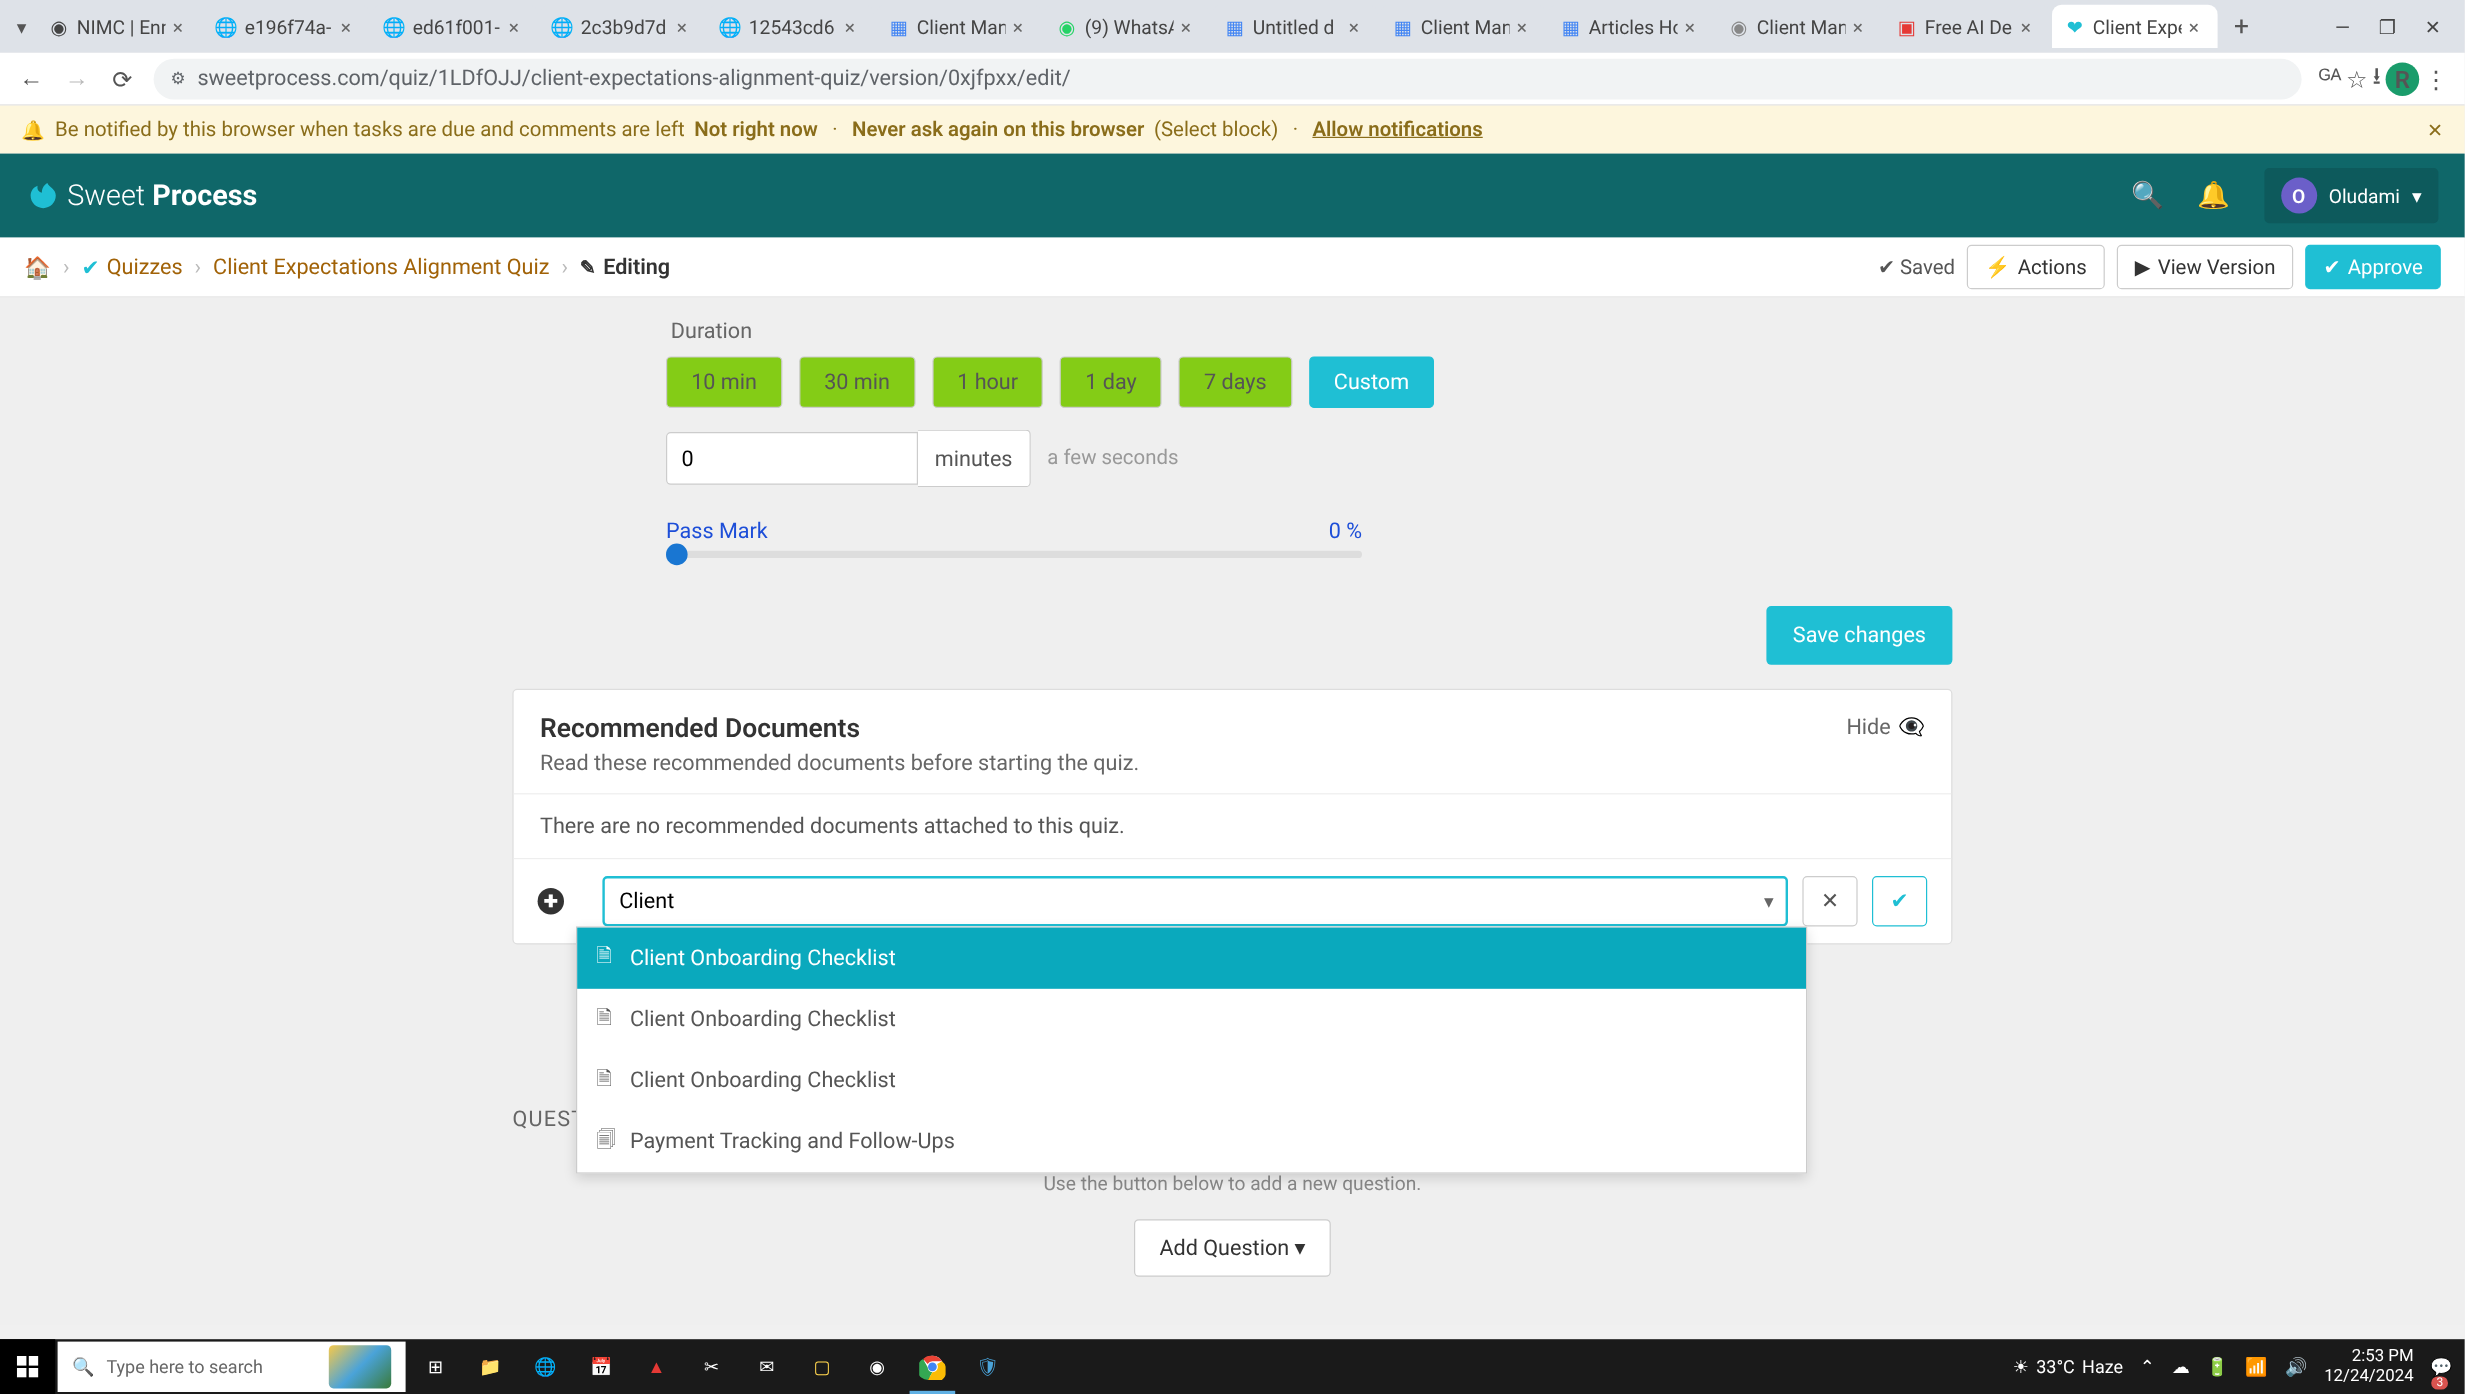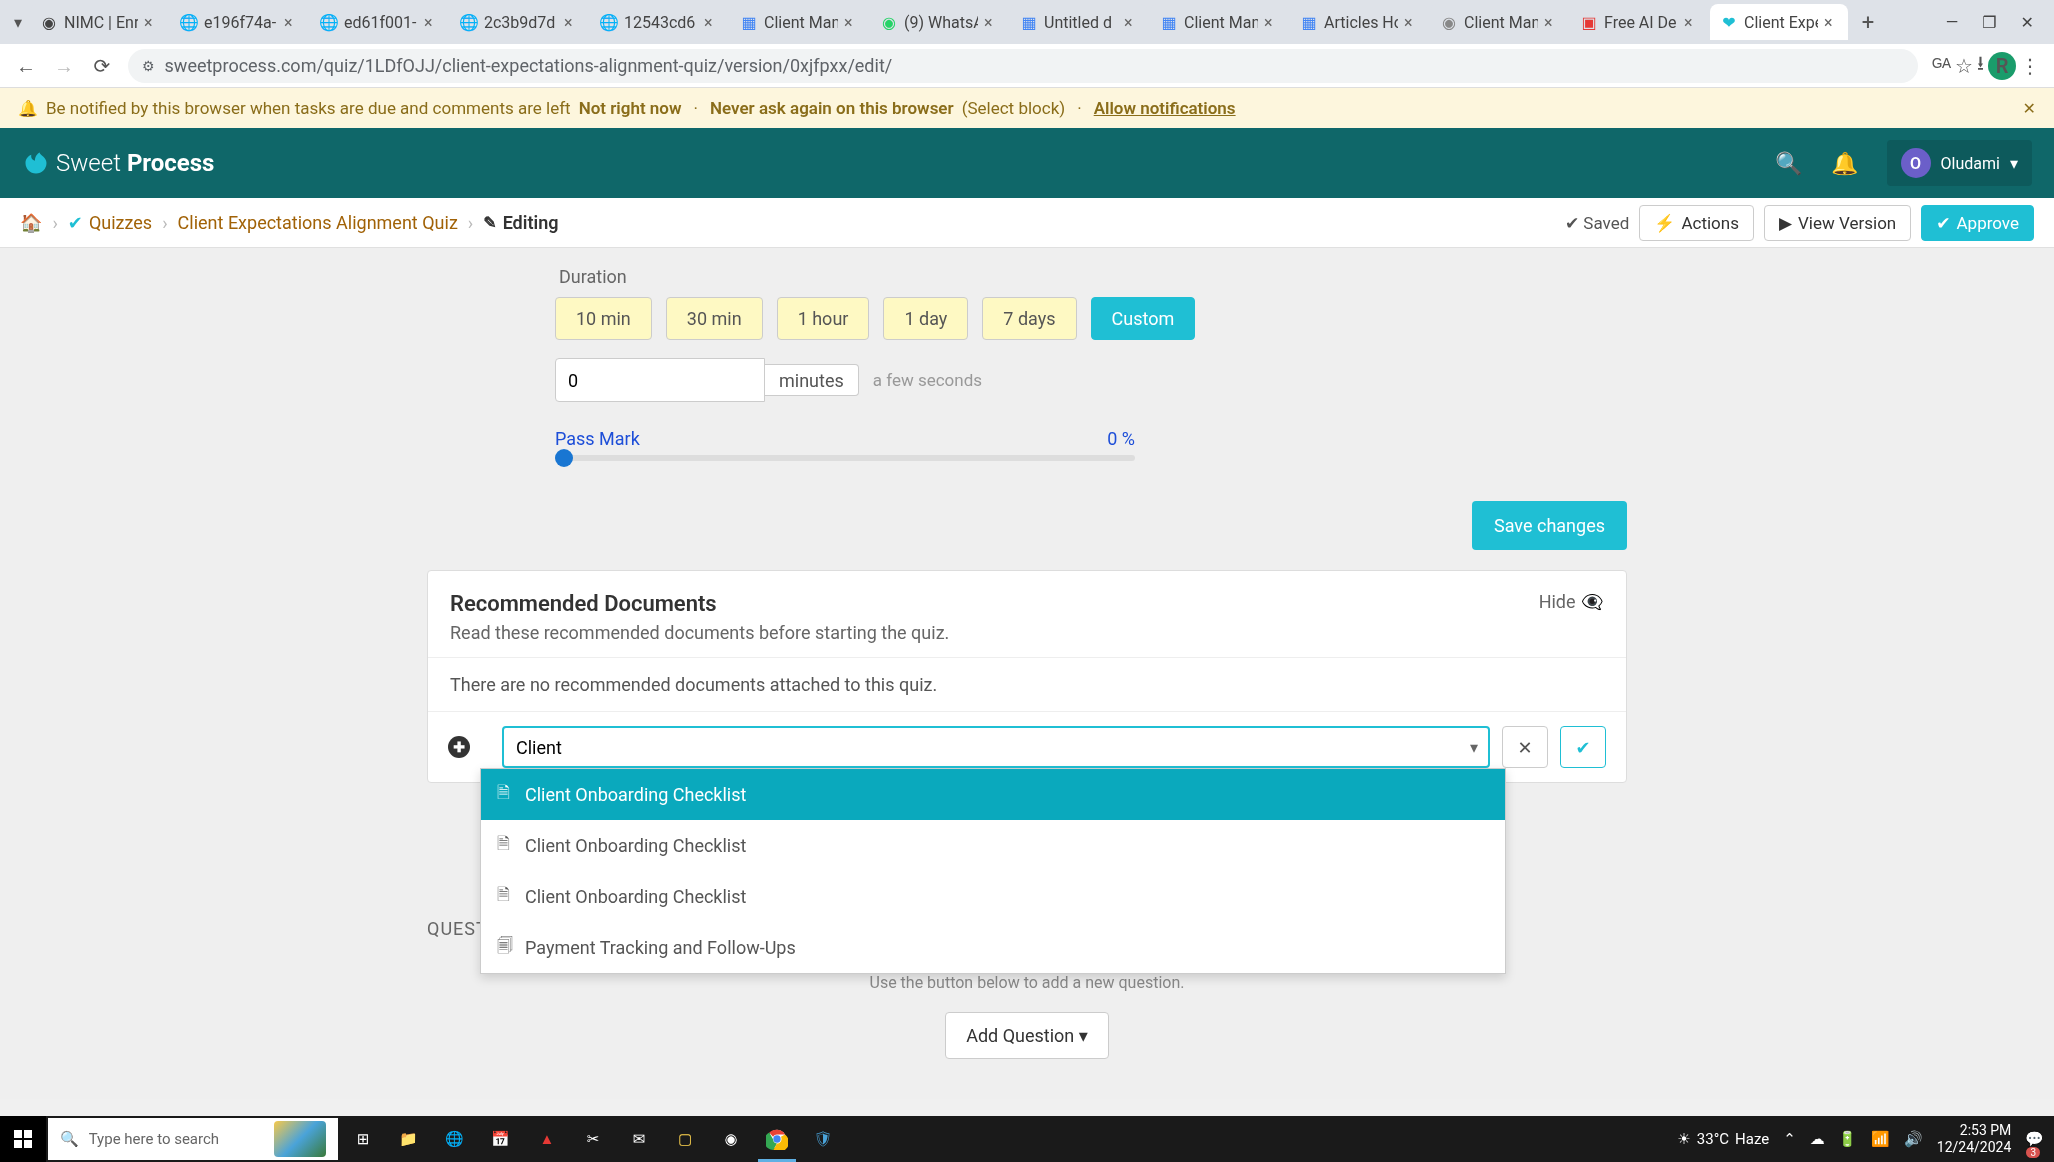--- a/index.html
+++ b/index.html
@@ -58,25 +58,25 @@
 .crumb-right { margin-left: auto; display: flex; align-items: center; gap: 10px; }
 .saved { color: #555; font-size: 17px; display: flex; align-items: center; gap: 4px; }
 .btn { border: 1px solid #ccc; background: #fff; color: #333; padding: 7px 14px; border-radius: 4px; font-size: 17px; cursor: pointer; display: flex; align-items: center; gap: 6px; }
 .btn.approve { background: #1fbfd4; color: #fff; border-color: #1fbfd4; }
 
 
 .main { background: #efefef; padding: 10px 0 40px; }
 .form-area { max-width: 1200px; margin: 0 auto; }
 .section-label { color: #666; font-size: 18px; margin: 8px 0 10px 4px; }
 .duration-row { display: flex; gap: 14px; margin-bottom: 18px; }
-.dur-btn { border: 1px solid #ccc; background: #fef9c3; color: #555; padding: 10px 20px; border-radius: 4px; font-size: 18px; cursor: pointer; }
+.dur-btn { border: 1px solid #ccc; background: #84cc16; color: #555; padding: 10px 20px; border-radius: 4px; font-size: 18px; cursor: pointer; }
 .dur-btn.active { background: #1fbfd4; color: #fff; border-color: #1fbfd4; }
 .minutes-row { display: flex; align-items: center; gap: 0; margin-bottom: 26px; }
 .minutes-input { width: 210px; height: 44px; border: 1px solid #ccc; border-radius: 4px 0 0 4px; padding: 0 12px; font-size: 18px; }
-.minutes-label { height: 32px; border: 1px solid #ccc; border-left: none; border-radius: 0 4px 4px 0; padding: 0 14px; display: flex; align-items: center; color: #555; background: #fff; font-size: 18px; }
+.minutes-label { height: 48px; border: 1px solid #ccc; border-left: none; border-radius: 0 4px 4px 0; padding: 0 14px; display: flex; align-items: center; color: #555; background: #fff; font-size: 18px; }
 .minutes-hint { margin-left: 14px; color: #999; font-size: 17px; }
 .passmark-row { display: flex; justify-content: space-between; font-size: 18px; color: #1d4ed8; margin-bottom: 6px; align-items: flex-end; }
 .slider-track { width: 100%; max-width: 580px; height: 6px; background: #ddd; border-radius: 3px; position: relative; margin-bottom: 40px; }
 .slider-thumb { width: 18px; height: 18px; background: #1976d2; border-radius: 50%; position: absolute; left: 0; top: -6px; cursor: grab; }
 .save-row { display: flex; justify-content: flex-end; max-width: 1200px; margin-bottom: 20px; }
 .save-btn { background: #1fbfd4; color: #fff; border: none; padding: 14px 22px; border-radius: 4px; font-size: 18px; cursor: pointer; }
 
 
 .card { background: #fff; border: 1px solid #ddd; border-radius: 4px; max-width: 1200px; margin: 0 auto; }
 .card-head { display: flex; justify-content: space-between; align-items: flex-start; padding: 20px 22px 14px; }

